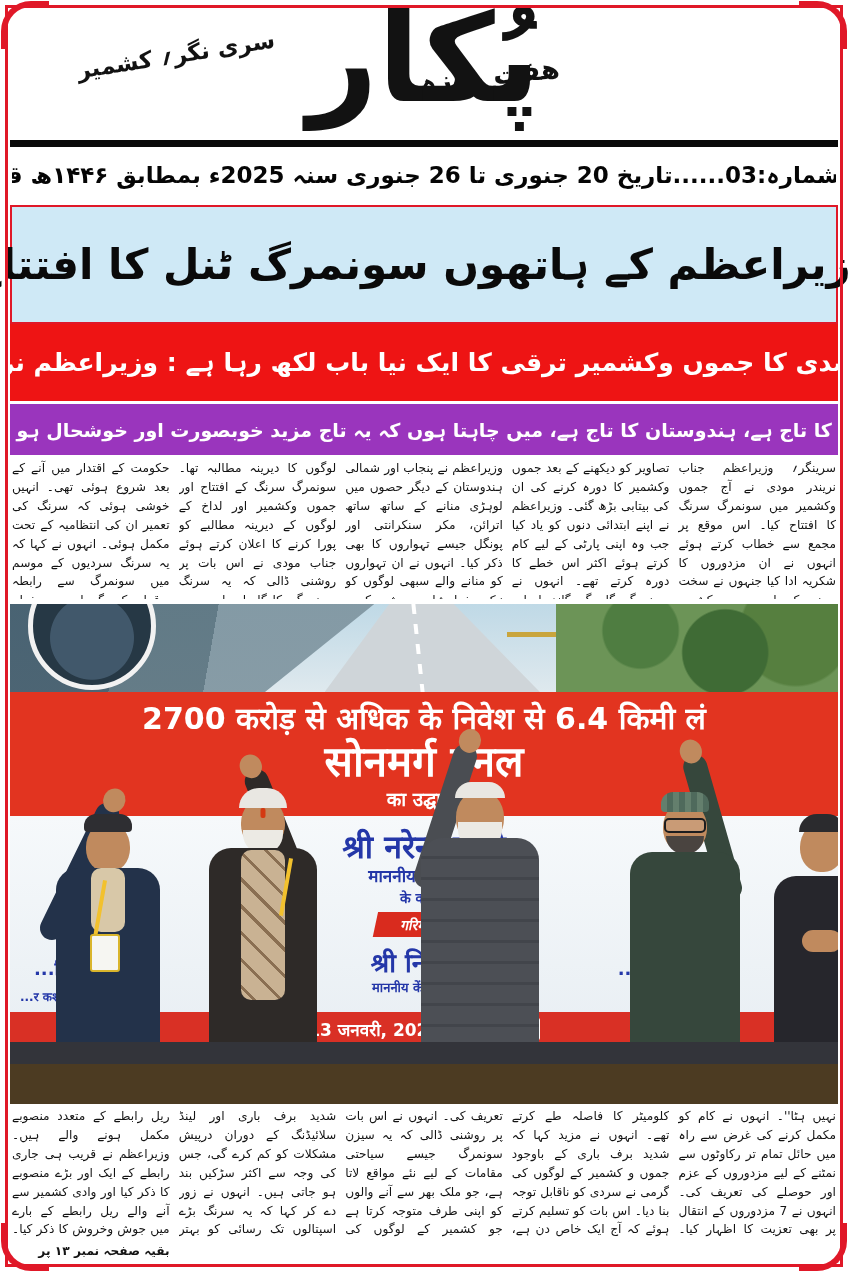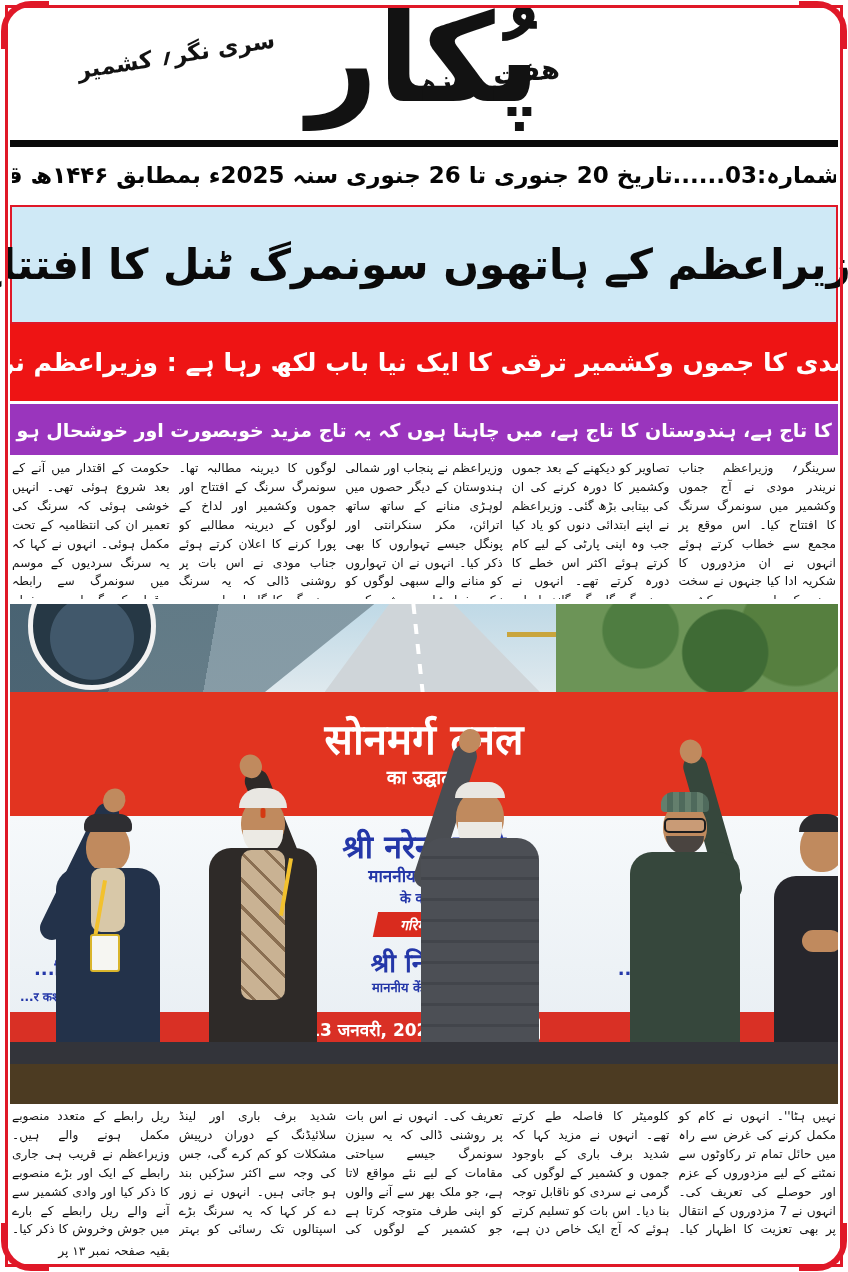--- a/index.html
+++ b/index.html
@@ -32,21 +32,21 @@
   .band-red{top:324px;height:77px;background:#ee1414;font-size:25px;}
   .band-purple{top:404px;height:51px;background:#9a35bd;font-size:19px;}
   
   .article{position:absolute;left:12px;right:12px;display:flex;gap:9px;direction:rtl;overflow:hidden;}
   .article-top{top:459px;height:142px;}
   .article-bottom{top:1107px;height:158px;}
   .col{flex:1 1 0;min-width:0;}
   .col p{margin:0;font-size:12.2px;line-height:18.9px;text-align:justify;color:#141414;}
   .article-top .col p{max-height:140px;overflow:hidden;}
   .article-bottom .col p.body-txt{max-height:132px;overflow:hidden;}
-  .cont{font-weight:400;text-align:left;margin-top:3px !important;}
+  .cont{font-weight:700;text-align:left;margin-top:3px !important;}
   
   .photo{position:absolute;top:604px;left:10px;right:10px;height:500px;margin:0;overflow:hidden;background:#eef3f6;}
   .scene{position:absolute;top:0;left:0;right:0;height:88px;background:linear-gradient(180deg,#bfd9e6,#dfe9ee);}
   .scene .mnt-left{position:absolute;left:0;top:0;width:44%;height:100%;
       background:linear-gradient(100deg,#3c5666 0 30%,#57707c 30% 55%,#7d939e 55%);opacity:.9;
       clip-path:polygon(0 0,100% 0,70% 100%,0 100%);}
   .scene .trees-right{position:absolute;right:0;top:0;width:34%;height:100%;
       background:radial-gradient(circle at 30% 30%,#4f7d41 0 18%,transparent 19%),
                  radial-gradient(circle at 60% 55%,#3f6b35 0 24%,transparent 25%),
                  radial-gradient(circle at 85% 30%,#567f3f 0 22%,transparent 23%),#6c9457;}
@@ -151,20 +151,21 @@
     <div class="scene">
       <div class="mnt-left"></div>
       <div class="road"></div>
       <div class="road-line"></div>
       <div class="trees-right"></div>
       <div class="rail"></div>
     </div>
     <div class="inset-circle"></div>
 
     <div class="banner">
+      <div class="b1">2700 करोड़ से अधिक के निवेश से 6.4 किमी लं</div>
       <div class="b2">सोनमर्ग टनल</div>
       <div class="b3">का उद्घाटन</div>
     </div>
 
     <div class="backdrop">
       <div class="pod pod-name">श्री नरेन्द्र मोदी</div>
       <div class="pod pod-role">माननीय प्रधानमंत्री</div>
       <div class="pod pod-l3">के कर...</div>
       <div class="ribbon">गरिमा...</div>
       <div class="pod pod-name2">श्री निति...</div>

